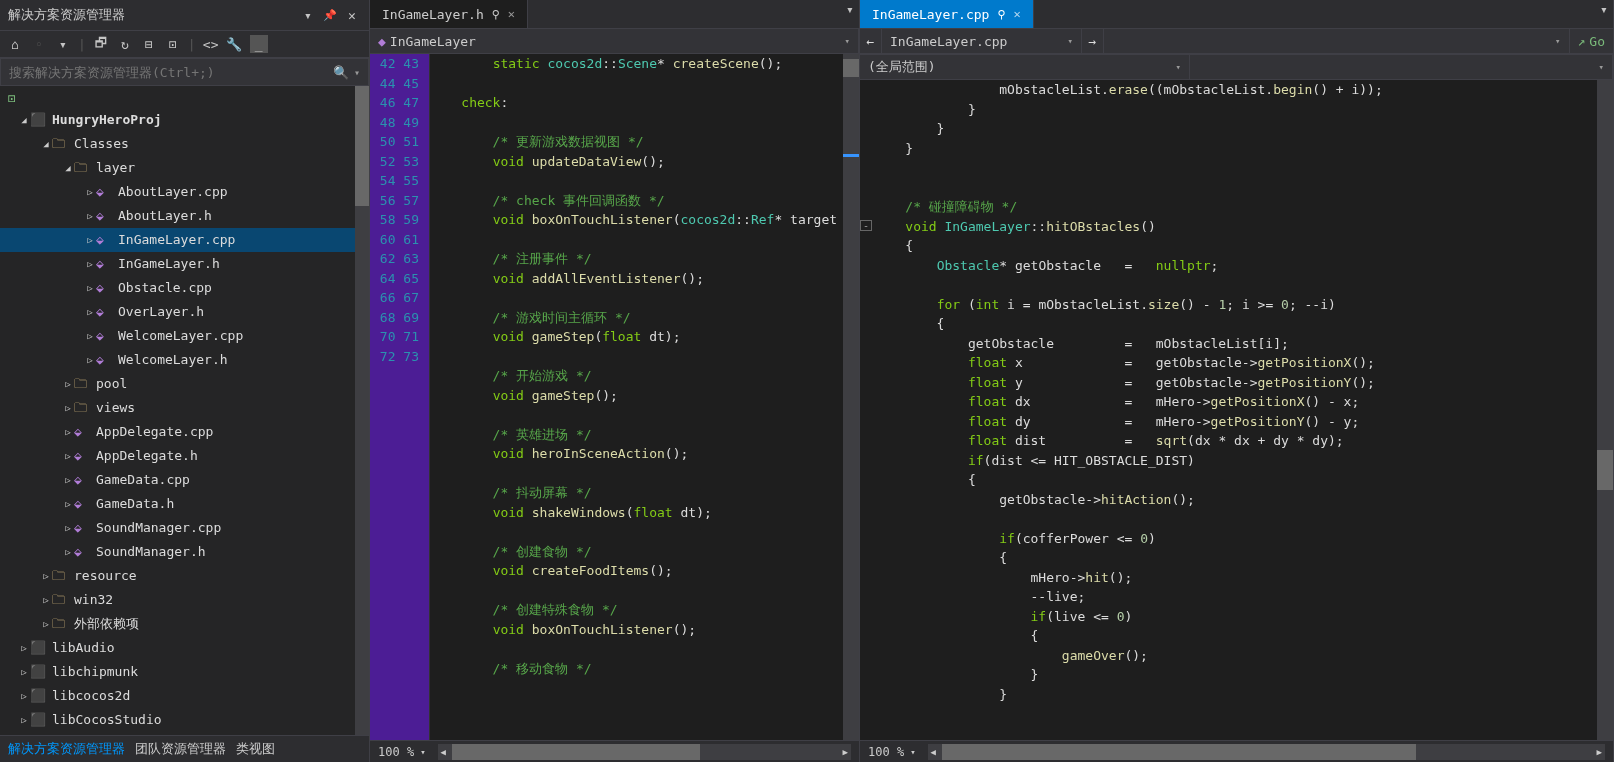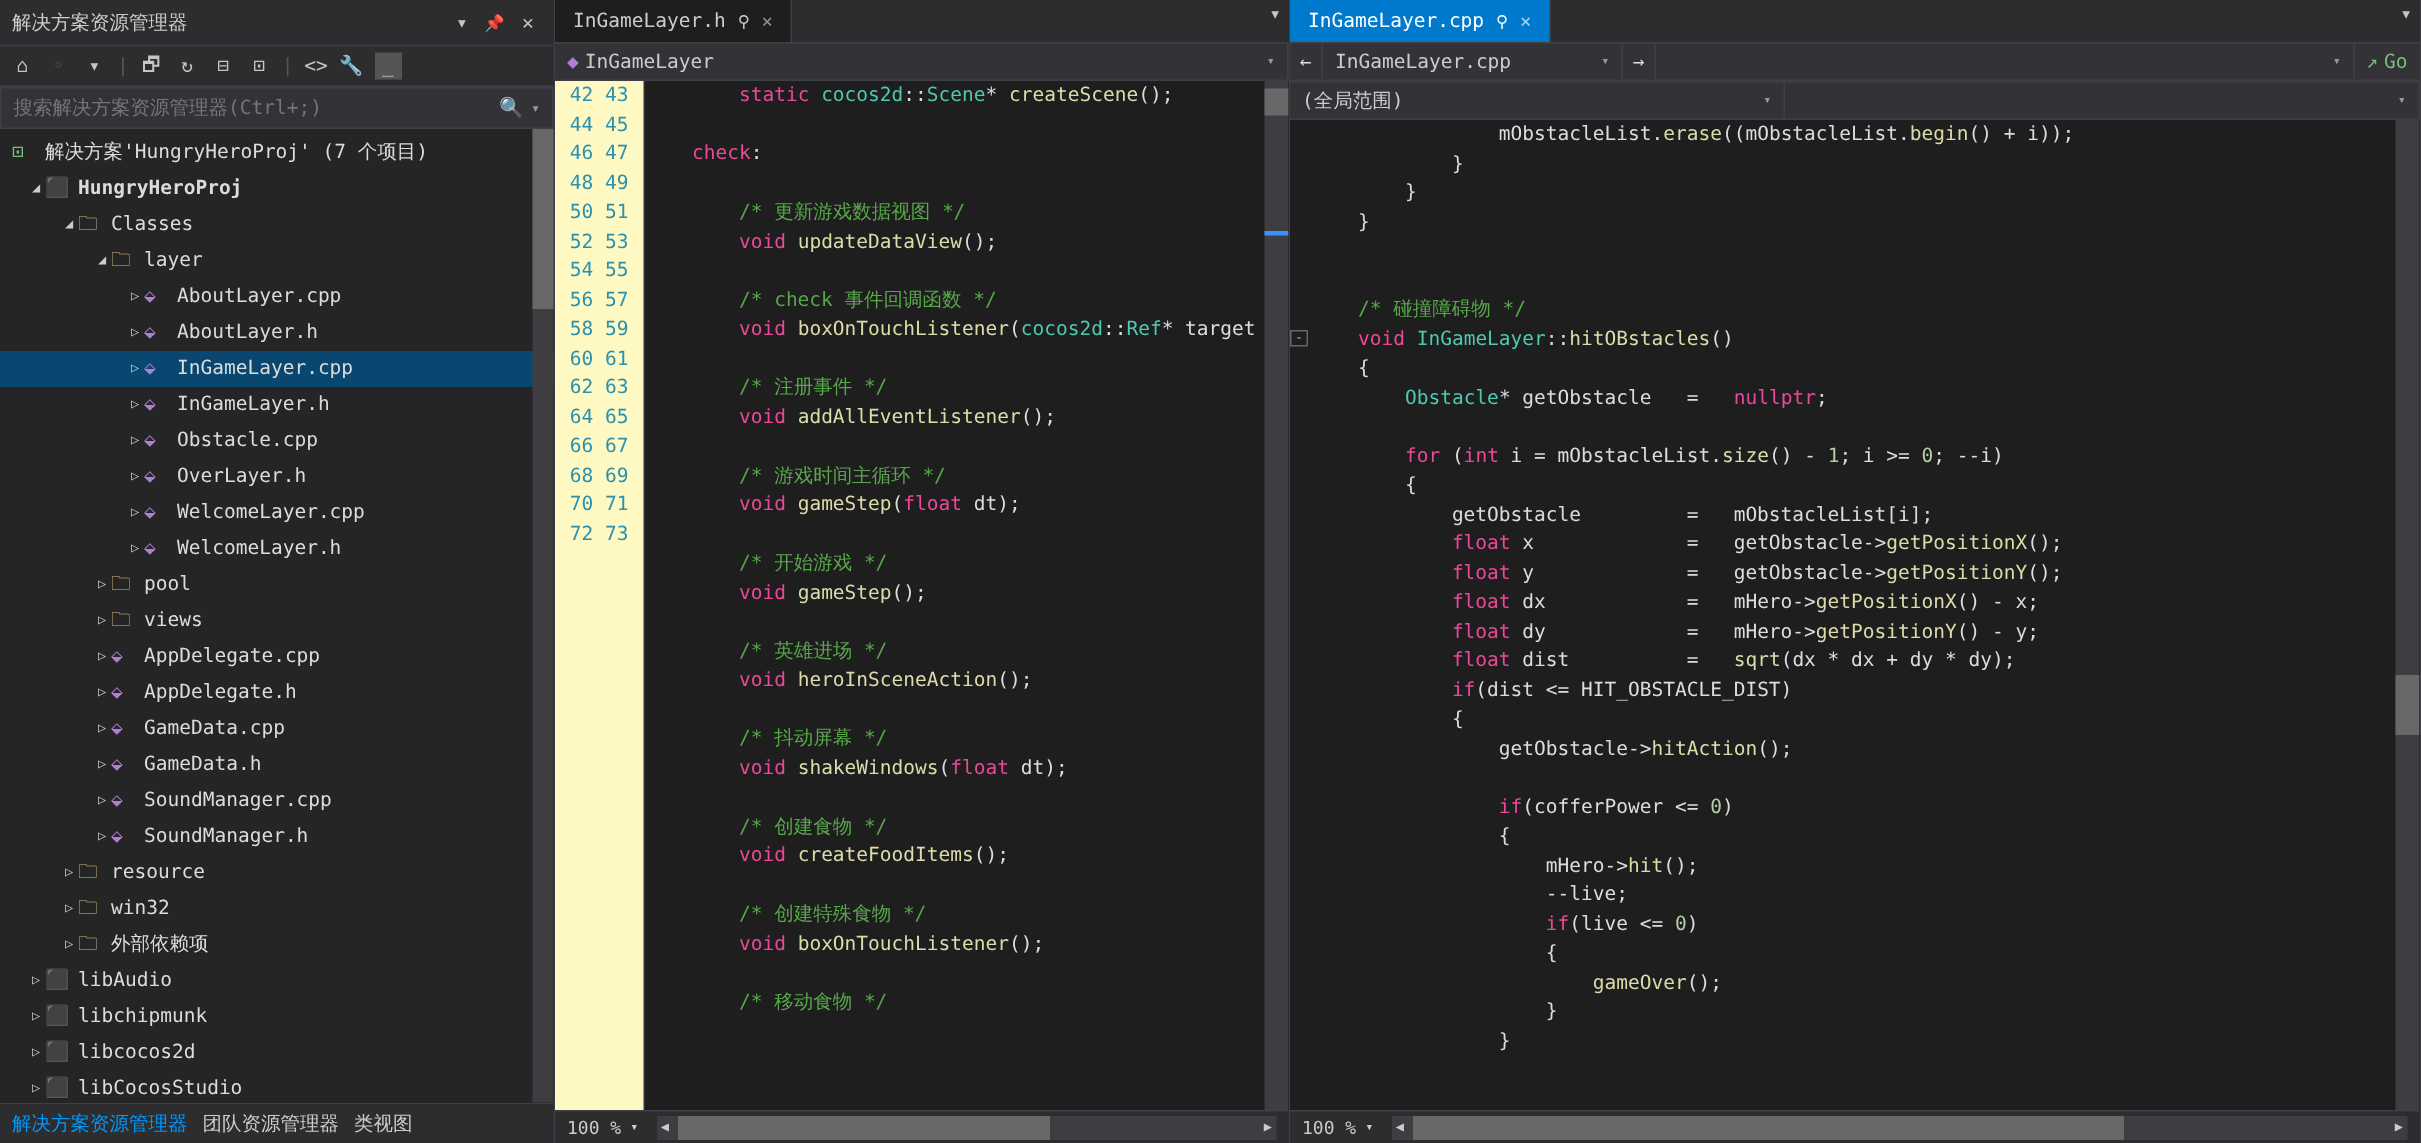--- a/index.html
+++ b/index.html
@@ -39,25 +39,25 @@
 .tab { padding: 4px 12px; display: flex; align-items: center; gap: 8px; background: #2d2d30; color: #ccc; border-right: 1px solid #3f3f46; cursor: pointer; position: relative;}
 .tab.active { background: #007acc; color: #fff; }
 .tab.inactive-file { background: #1e1e1e; color: #ccc; }
 .tab-close { font-size: 12px; opacity: 0.7; }
 .nav-bar { background: #333337; border-top: 1px solid #3f3f46; border-bottom: 1px solid #3f3f46; display: flex; height: 26px; }
 .nav-item { flex: 1; display: flex; align-items: center; padding: 0 8px; border-right: 1px solid #3f3f46; color: #ccc; gap: 4px; cursor: pointer; overflow: hidden; white-space: nowrap; }
 .nav-item .nav-caret { margin-left: auto; font-size: 9px; color: #999; }
 .nav-arrow { width: 22px; display: flex; align-items: center; justify-content: center; color: #ddd; cursor: pointer; border-right: 1px solid #3f3f46; }
 .nav-go { padding: 0 8px; color: #7aba7a; display: flex; align-items: center; gap: 4px; cursor: pointer; }
 .code-area { flex: 1; display: flex; overflow: hidden; background: #1e1e1e; position: relative; }
-.gutter { width: 60px; background: #fef9c3; color: #2b91af; text-align: right; padding-right: 10px; font-family: Consolas, monospace; font-size: 13px; line-height: 19.5px; user-select: none; border-right: 1px solid #333; }
+.gutter { width: 60px; background: #4c1d95; color: #2b91af; text-align: right; padding-right: 10px; font-family: Consolas, monospace; font-size: 13px; line-height: 19.5px; user-select: none; border-right: 1px solid #333; }
 .gutter-right { width: 50px; }
 .fold-col { width: 14px; background: #1e1e1e; }
 .code { flex: 1; font-family: Consolas, monospace; font-size: 13px; line-height: 19.5px; white-space: pre; color: #dcdcdc; overflow: hidden; position: relative; }
-.kw { color: #ec4899; }
+.kw { color: #84cc16; }
 .type { color: #4ec9b0; }
 .fn { color: #dcdcaa; }
 .cm { color: #57a64a; }
 .num { color: #b5cea8; }
 .scrollbar-h { height: 16px; background: #3e3e42; display: flex; align-items: center; position: relative; }
 .scrollbar-h-thumb { position: absolute; height: 100%; background: #686868; }
 .scrollbar-v { position: absolute; right: 0; top: 0; width: 16px; bottom: 0; background: #3e3e42; }
 .scrollbar-v-thumb { position: absolute; right: 0; width: 16px; background: #686868; }
 .scrollbar-v-mark { position: absolute; right: 0; width: 16px; height: 3px; }
 .status-bar { background: #2d2d30; border-top: 1px solid #3f3f46; height: 22px; display: flex; align-items: center; padding: 0 8px; gap: 6px; color: #ccc; font-size: 12px; }
@@ -95,21 +95,20 @@
     <input class="search-input" placeholder="搜索解决方案资源管理器(Ctrl+;)" style="">
     <span class="toolbar-icon" style="color:#999">🔍</span>
     <span style="color:#999;font-size:10px;margin-left:4px">▾</span>
   </div>
   <div class="tree">
     <div class="tree-scrollbar">
         <div class="tree-scrollbar-thumb"></div>
       </div>
     <div class="tree-item" style="padding-left:8px">
       <span class="tree-icon proj-icon">⊡</span>
-      <span class="tree-label">解决方案'HungryHeroProj' (7 个项目)</span>
     </div>
     <div class="tree-item" style="padding-left:18px">
       <span class="tree-caret">◢</span>
       <span class="tree-icon proj-icon">⬛</span>
       <span class="tree-label bold">HungryHeroProj</span>
     </div>
     <div class="tree-item" style="padding-left:40px">
       <span class="tree-caret">◢</span>
       <span class="tree-icon folder-icon">🗀</span>
       <span class="tree-label">Classes</span>

